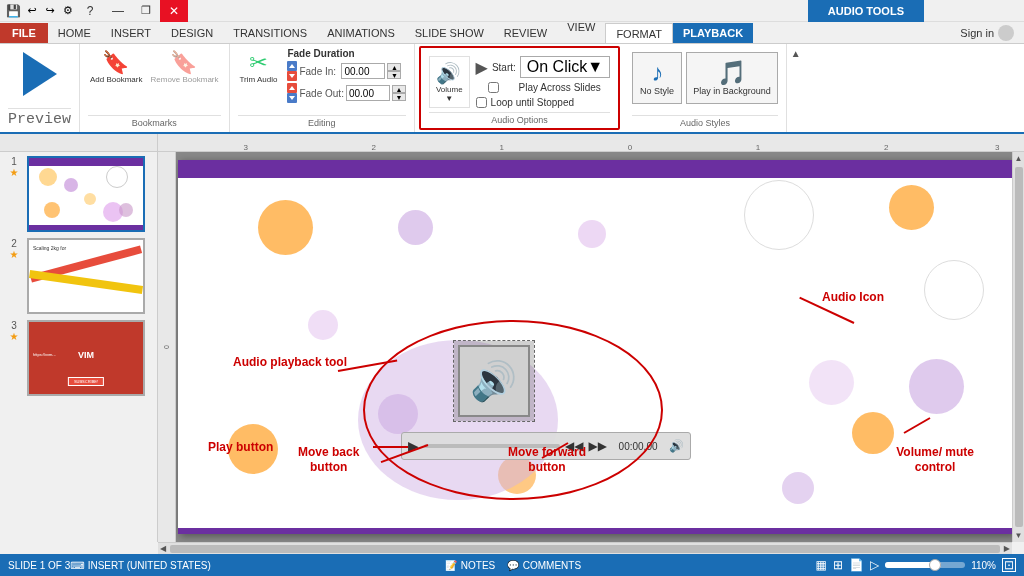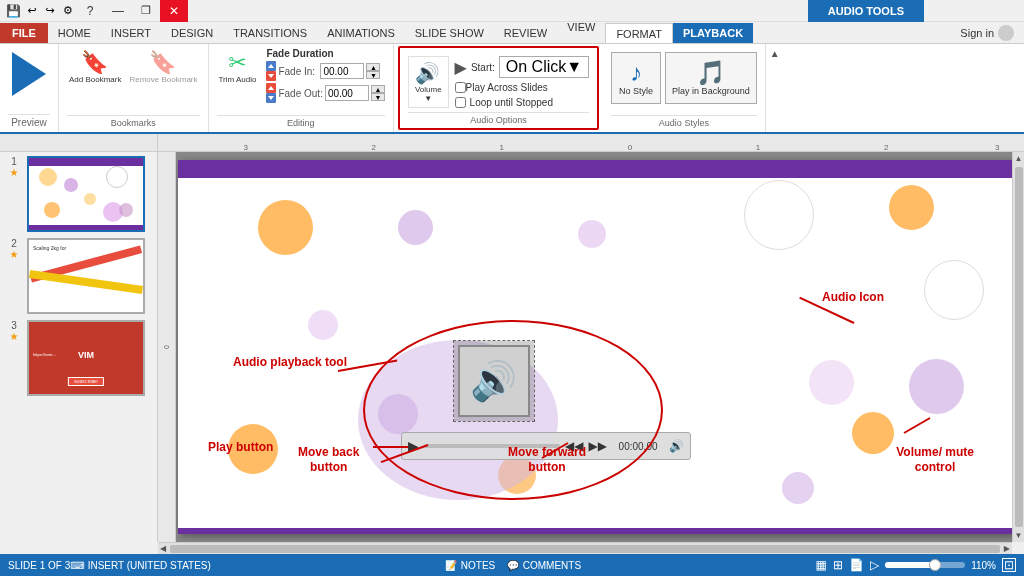--- a/index.html
+++ b/index.html
@@ -75,21 +75,21 @@
       <div style="width:16px;height:16px;background:#ccc;border-radius:50%;"></div>
     </div>
   </div>
 
   <div style="height:90px; background:white; border-bottom:2px solid #1a6db5; display:flex; align-items:stretch;">
 
     <div style="display:flex;flex-direction:column;align-items:center;padding:4px 8px;border-right:1px solid #e0e0e0;justify-content:space-between;">
       <div style="display:flex;flex-direction:column;align-items:center;cursor:pointer;padding:4px;">
         <div style="width:0;height:0;border-top:22px solid transparent;border-bottom:22px solid transparent;border-left:34px solid #1a6db5;"></div>
       </div>
-      <div style="font-size:10px;color:#666;border-top:1px solid #e0e0e0;padding-top:2px;width:100%;text-align:center;">Preview</div>
+      <div style="font-size:15px;color:#666;border-top:1px solid #e0e0e0;padding-top:2px;width:100%;text-align:center;font-family:Liberation Mono, monospace;">Preview</div>
     </div>
 
     <div style="display:flex;flex-direction:column;align-items:center;padding:4px 8px;border-right:1px solid #e0e0e0;justify-content:space-between;">
       <div style="display:flex;gap:4px;">
         <div style="display:flex;flex-direction:column;align-items:center;cursor:pointer;padding:2px;">
           <div style="font-size:22px;color:#4a7bc8;">🔖</div>
           <div style="font-size:8px;color:#333;text-align:center;line-height:1.1;">Add
 Bookmark</div>
         </div>
         <div style="display:flex;flex-direction:column;align-items:center;cursor:pointer;padding:2px;opacity:0.5;">
@@ -161,21 +161,21 @@
 
         <div style="display:flex;flex-direction:column;gap:4px;padding-top:4px;">
           <div style="display:flex;align-items:center;gap:4px;">
             <div style="font-size:16px;color:#555;">▶</div>
             <div style="font-size:10px;color:#333;">Start:</div>
             <div style="border:1px solid #aaa;padding:1px 6px;font-size:16px;background:white;cursor:pointer;min-width:60px;display:flex;align-items:center;justify-content:space-between;">
               <span>On Click</span>
               <span>▼</span>
             </div>
           </div>
-          <div style="display:flex;gap:0;">
+          <div style="display:flex;gap:20px;margin-left:12px;">
             <input type="checkbox" style="width: 11px; height: 11px;">
             <label style="font-size:10px;color:#333;">Play Across Slides</label>
           </div>
           <div style="display:flex;align-items:center;gap:4px;">
             <input type="checkbox" style="width: 11px; height: 11px;">
             <label style="font-size:10px;color:#333;">Loop until Stopped</label>
           </div>
         </div>
       </div>
       <div style="font-size:9px;color:#666;border-top:1px solid #e0e0e0;padding-top:2px;text-align:center;margin-top:4px;">Audio Options</div>

